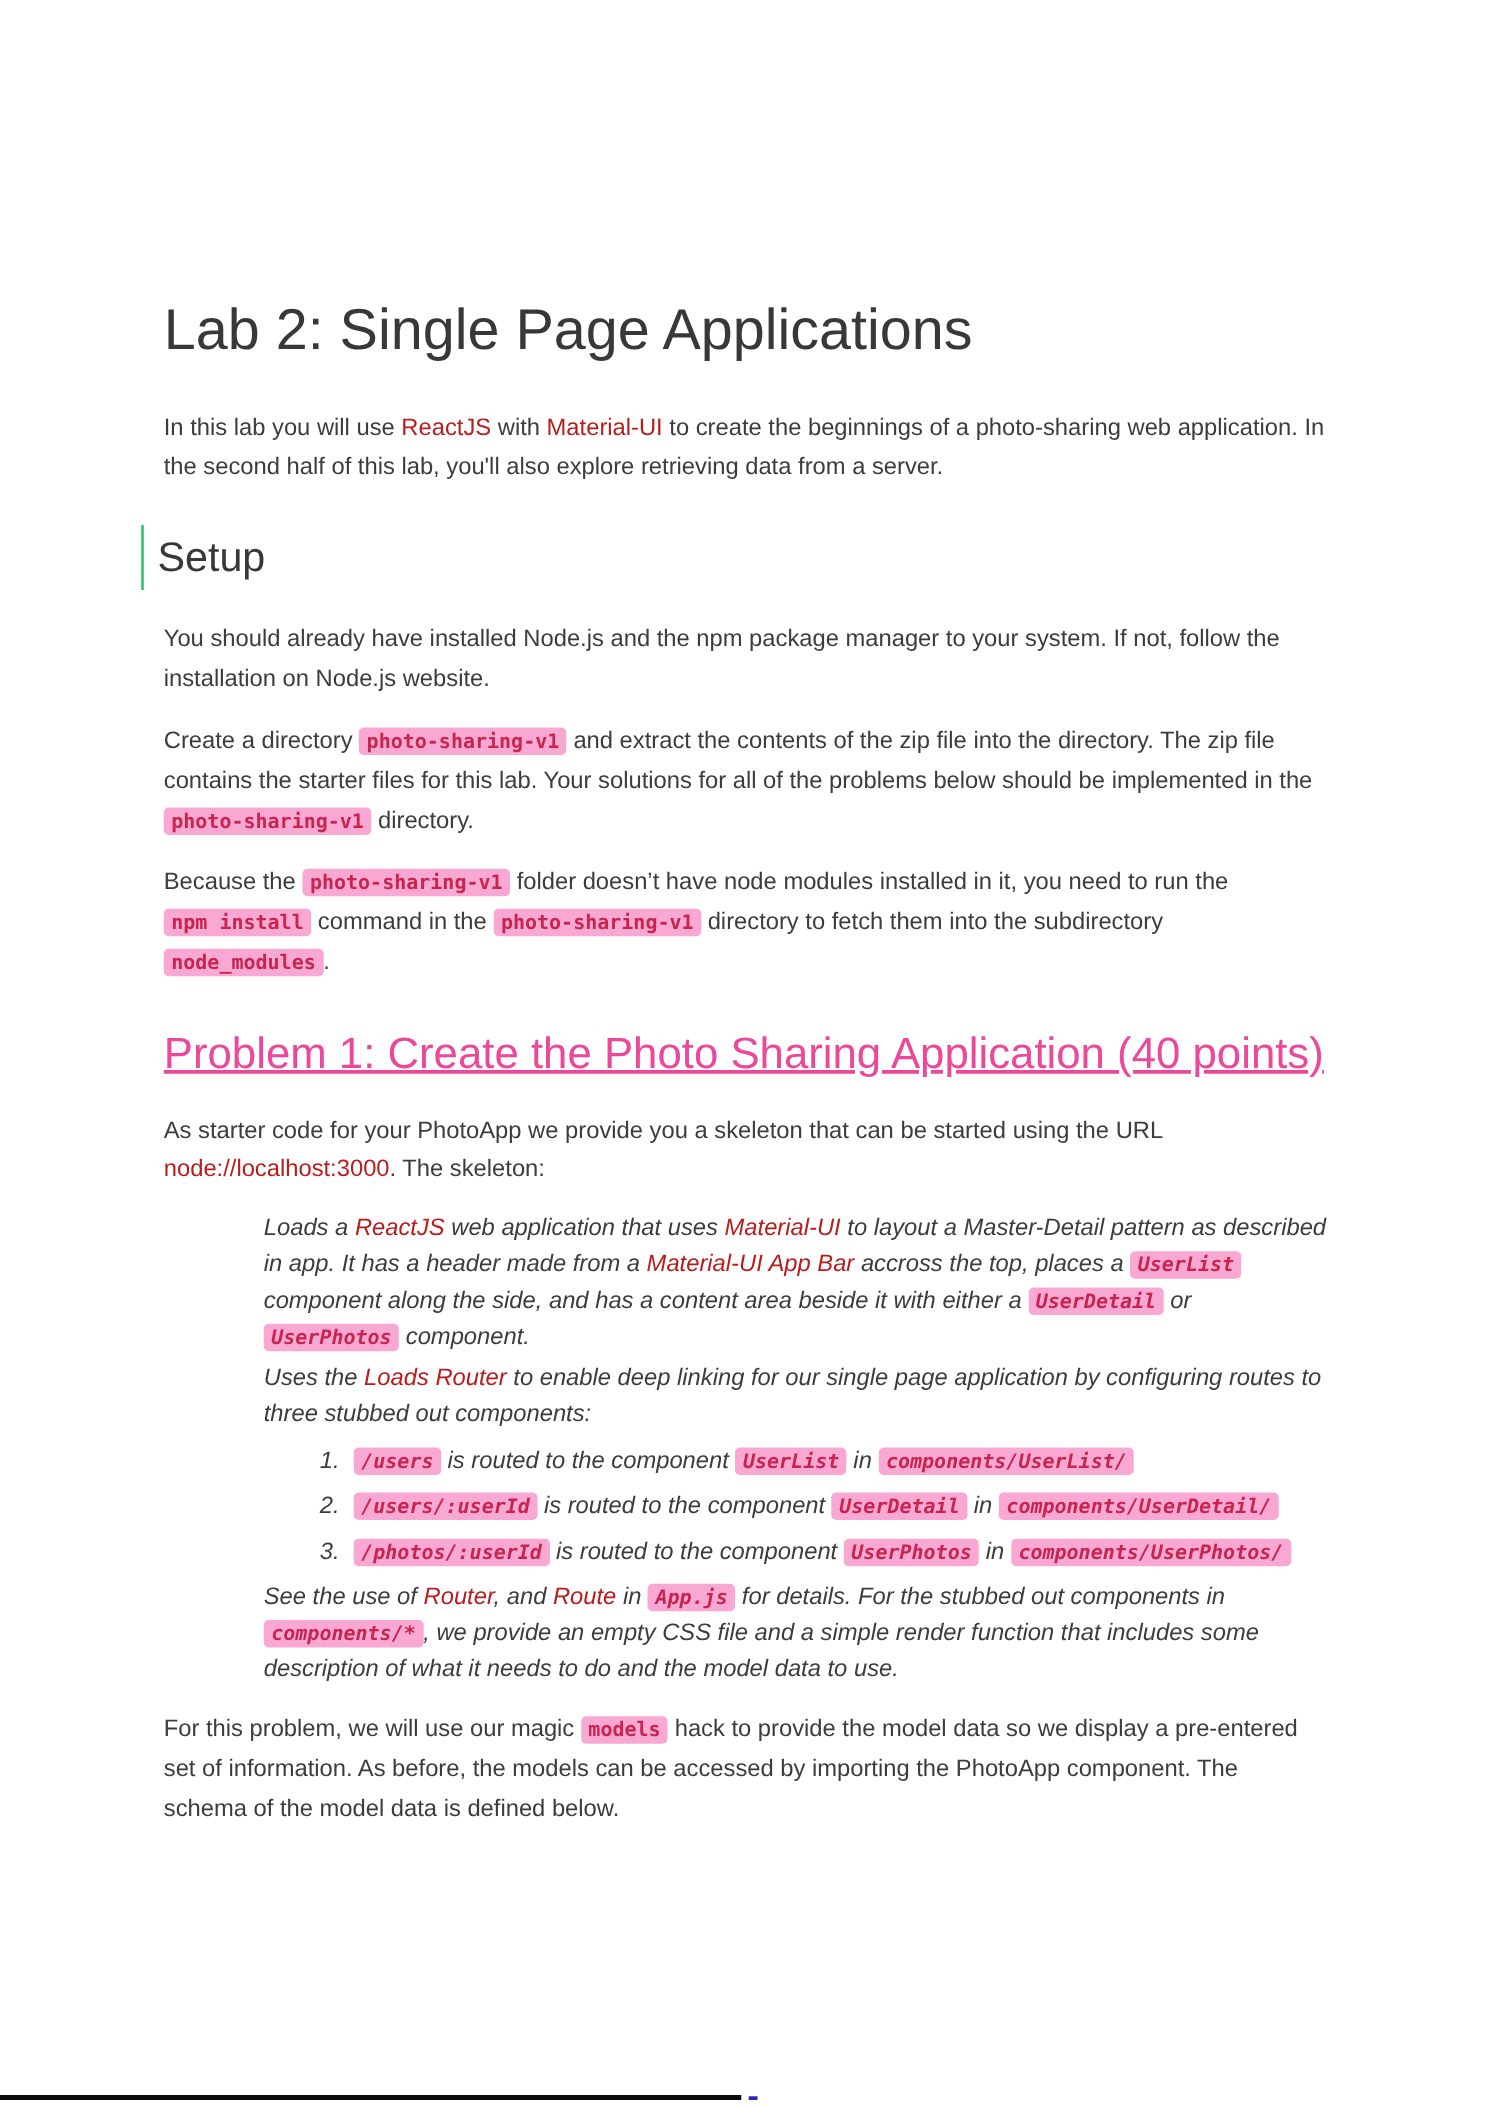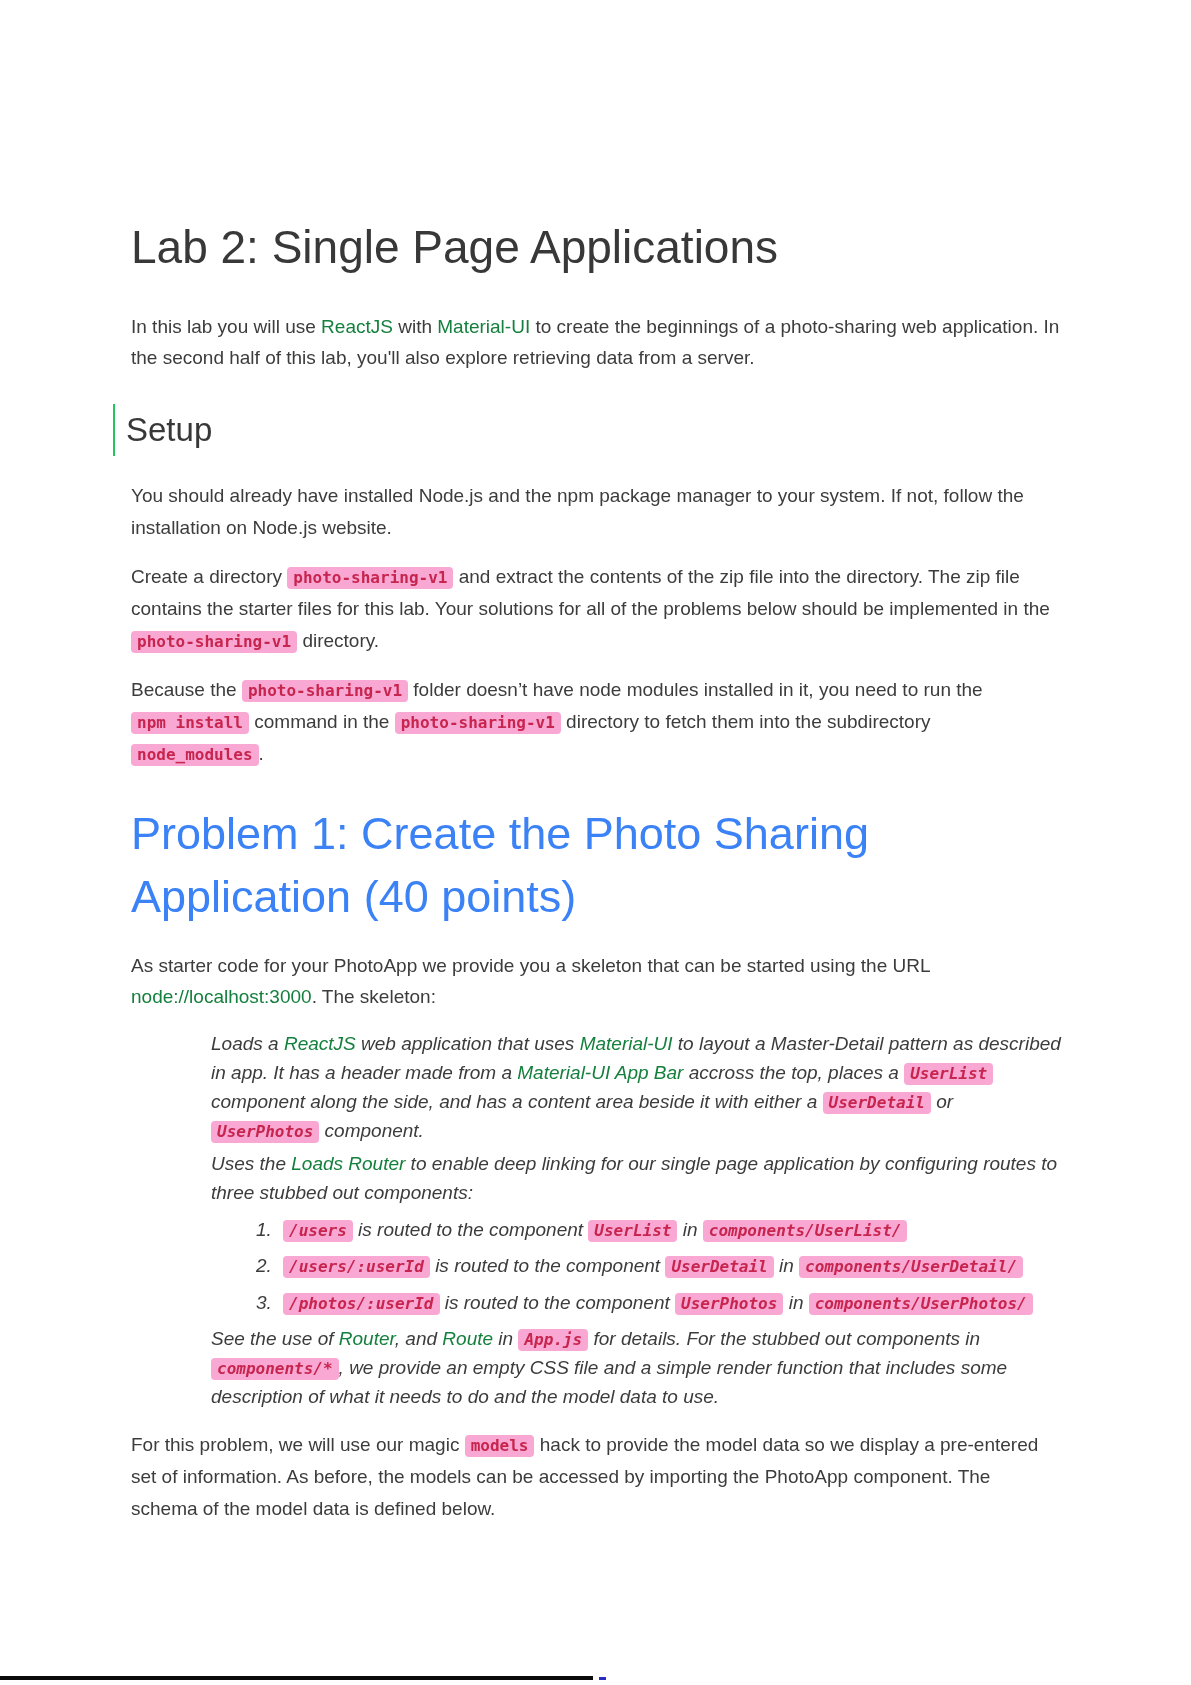--- a/index.html
+++ b/index.html
@@ -9,21 +9,21 @@
     height: 1685px;
     position: relative;
     background: #ffffff;
     font-family: "Liberation Sans", sans-serif;
     color: #3c3c3c;
     overflow: hidden;
   }
   .content {
     position: absolute;
     left: 131px;
-    top: 0;
+    top: 16px;
     width: 930px;
     padding-top: 219px;
   }
   h1.doc-title {
     font-size: 46px;
     font-weight: 400;
     color: #383838;
     margin: 0 0 34px 0;
     line-height: 1.25;
   }
@@ -35,25 +35,26 @@
   h2.setup {
     font-size: 33px;
     font-weight: 400;
     color: #383838;
     border-left: 2px solid #22c55e;
     padding: 7px 0 7px 11px;
     margin: 30px 0 24px -18px;
     line-height: 1.15;
   }
   h2.problem {
-    font-size: 45px;
+    font-size: 35px;
     font-weight: 400;
-    color: #3b82f6;
+    color: #ec4899;
     line-height: 1.4;
     margin: 32px 0 22px 0;
+    text-decoration: underline;
   }
   ul.skel {
     list-style: none;
     margin: 4px 0 17px 0;
     padding: 0 0 0 80px;
     font-size: 19px;
     line-height: 1.52;
   }
   ul.skel > li { margin: 0 0 4px 0; font-style: italic; }
   ol.routes {
@@ -68,21 +69,21 @@
     font-family: "DejaVu Sans Mono", monospace;
     font-weight: 700;
     font-size: 16px;
     color: #c7254e;
     background: #f9a8d4;
     padding: 1px 6px 2px 6px;
     border-radius: 4px;
     white-space: nowrap;
   }
   a.lnk {
-    color: #15803d;
+    color: #b91c1c;
     text-decoration: none;
     cursor: pointer;
   }
   .bottom-rule {
     position: absolute;
     left: 0;
     top: 1676px;
     width: 593px;
     height: 4px;
     background: #0a0a0a;

